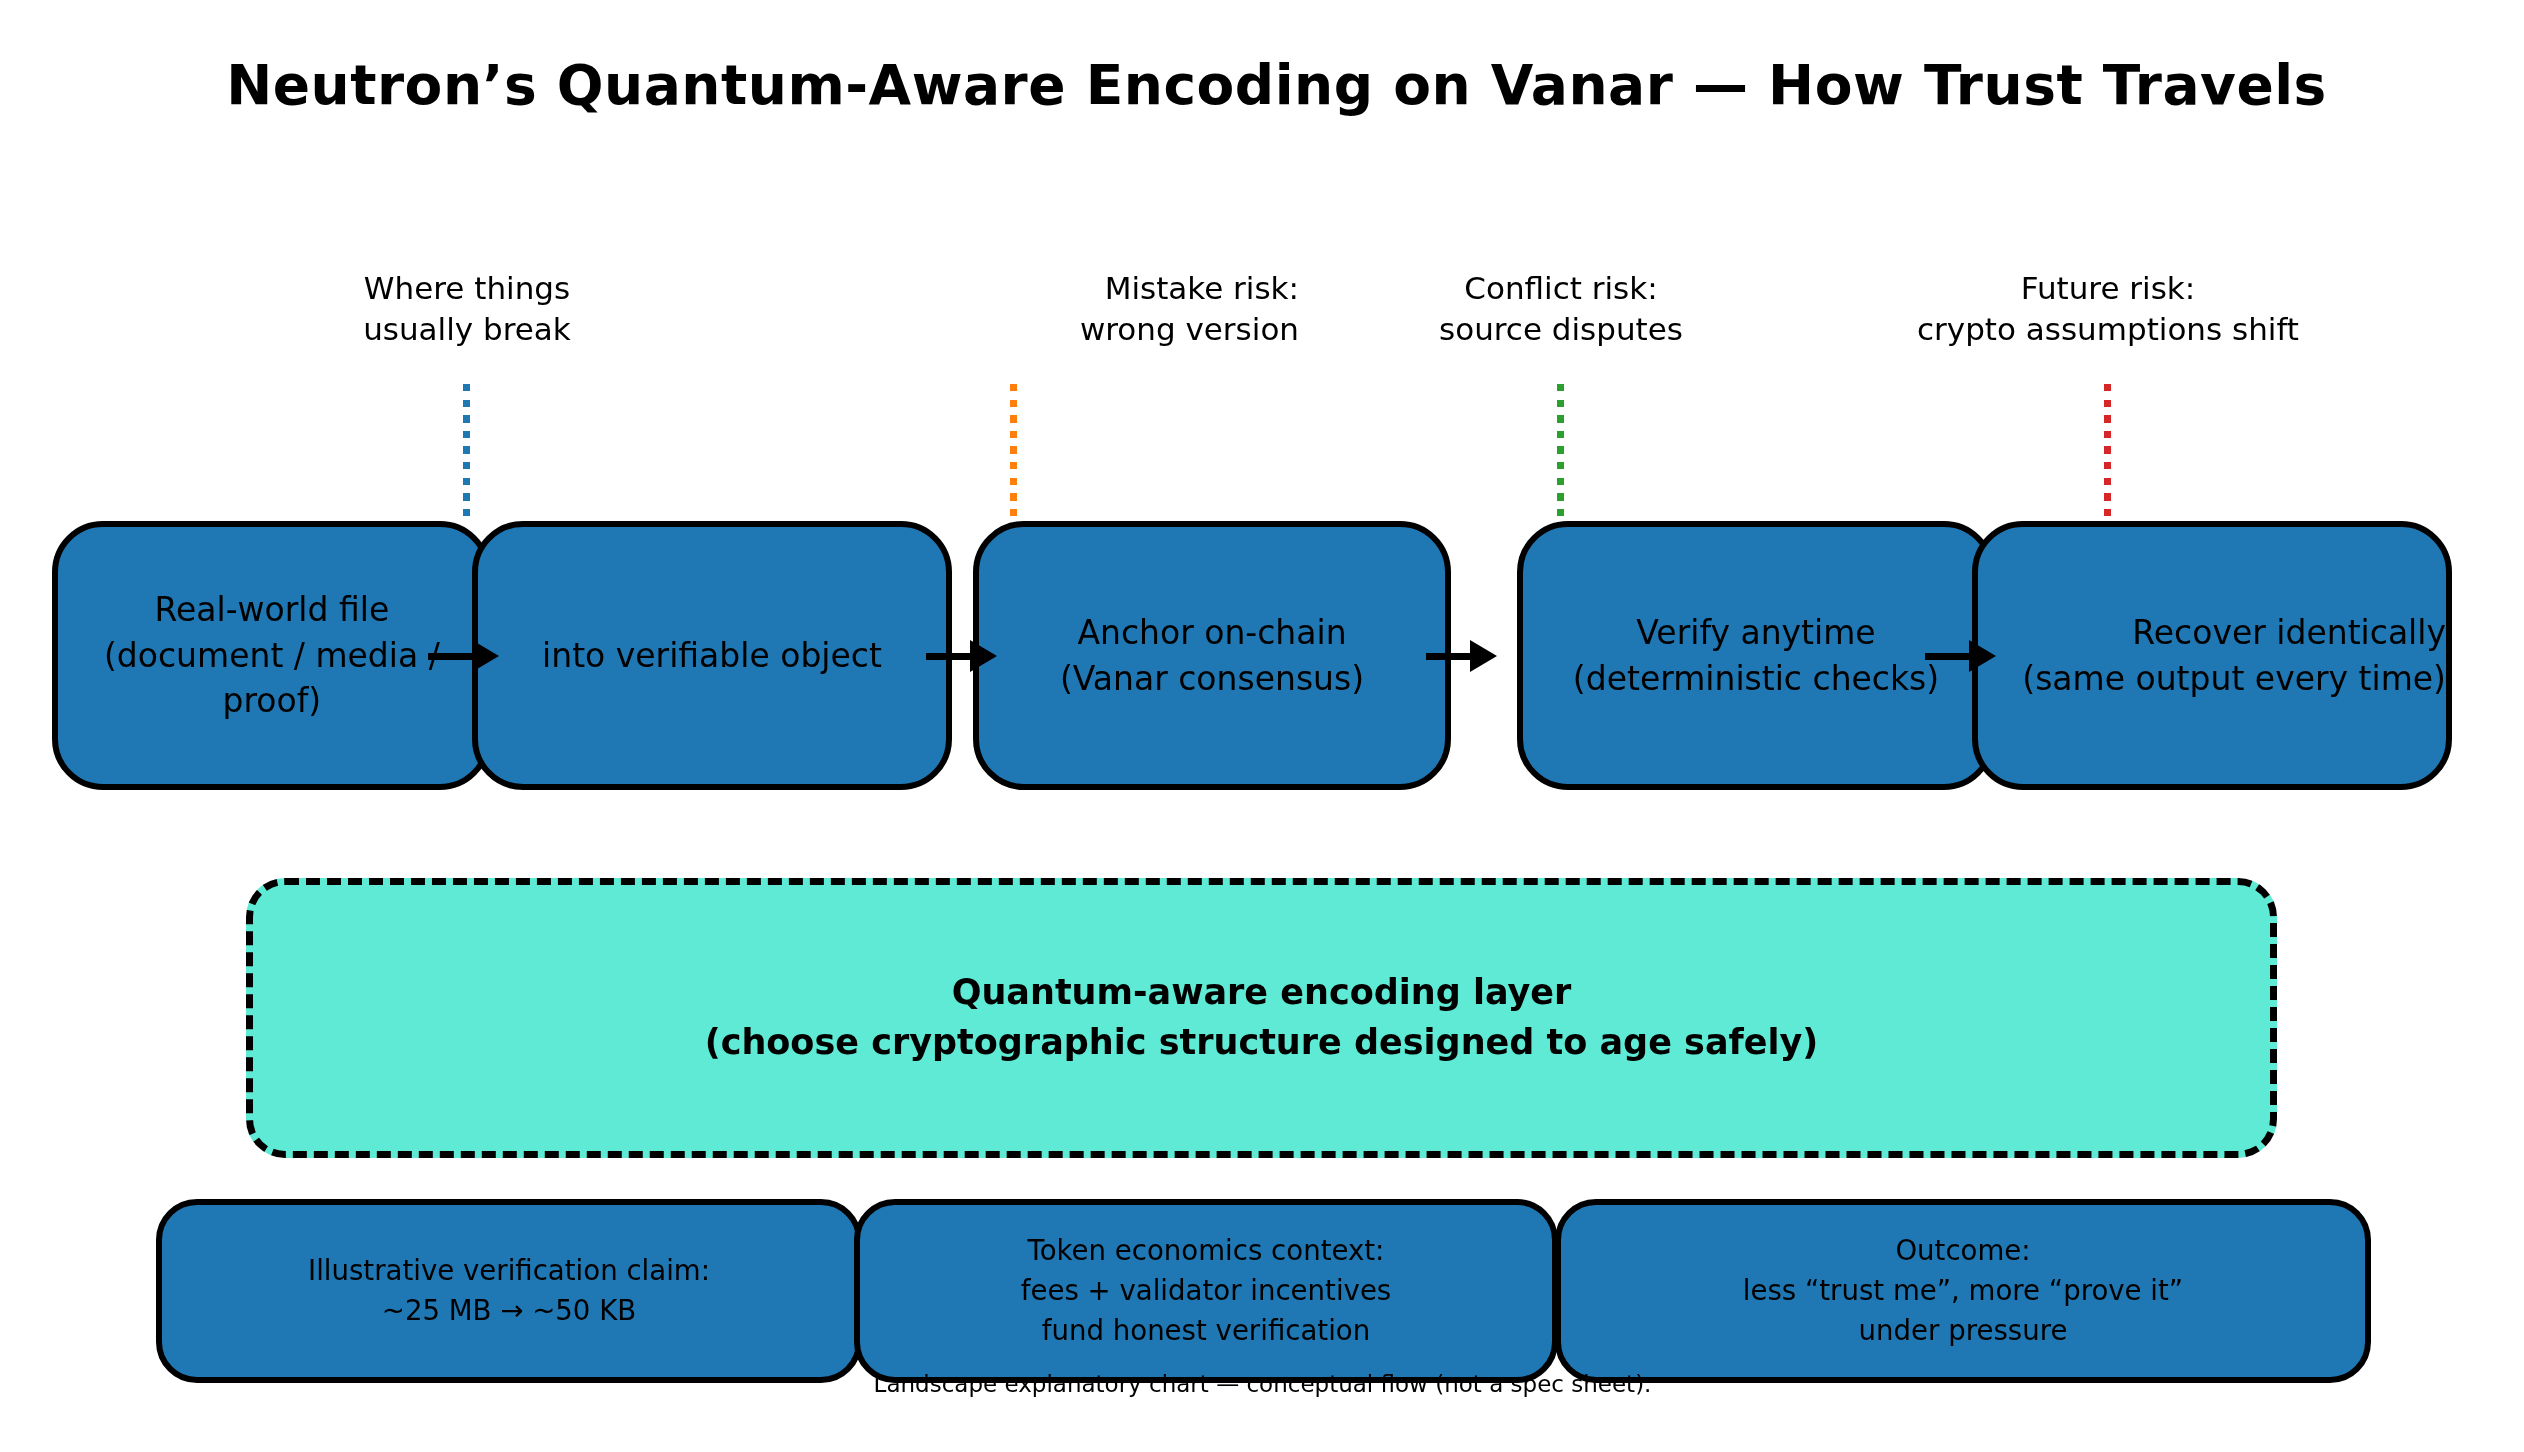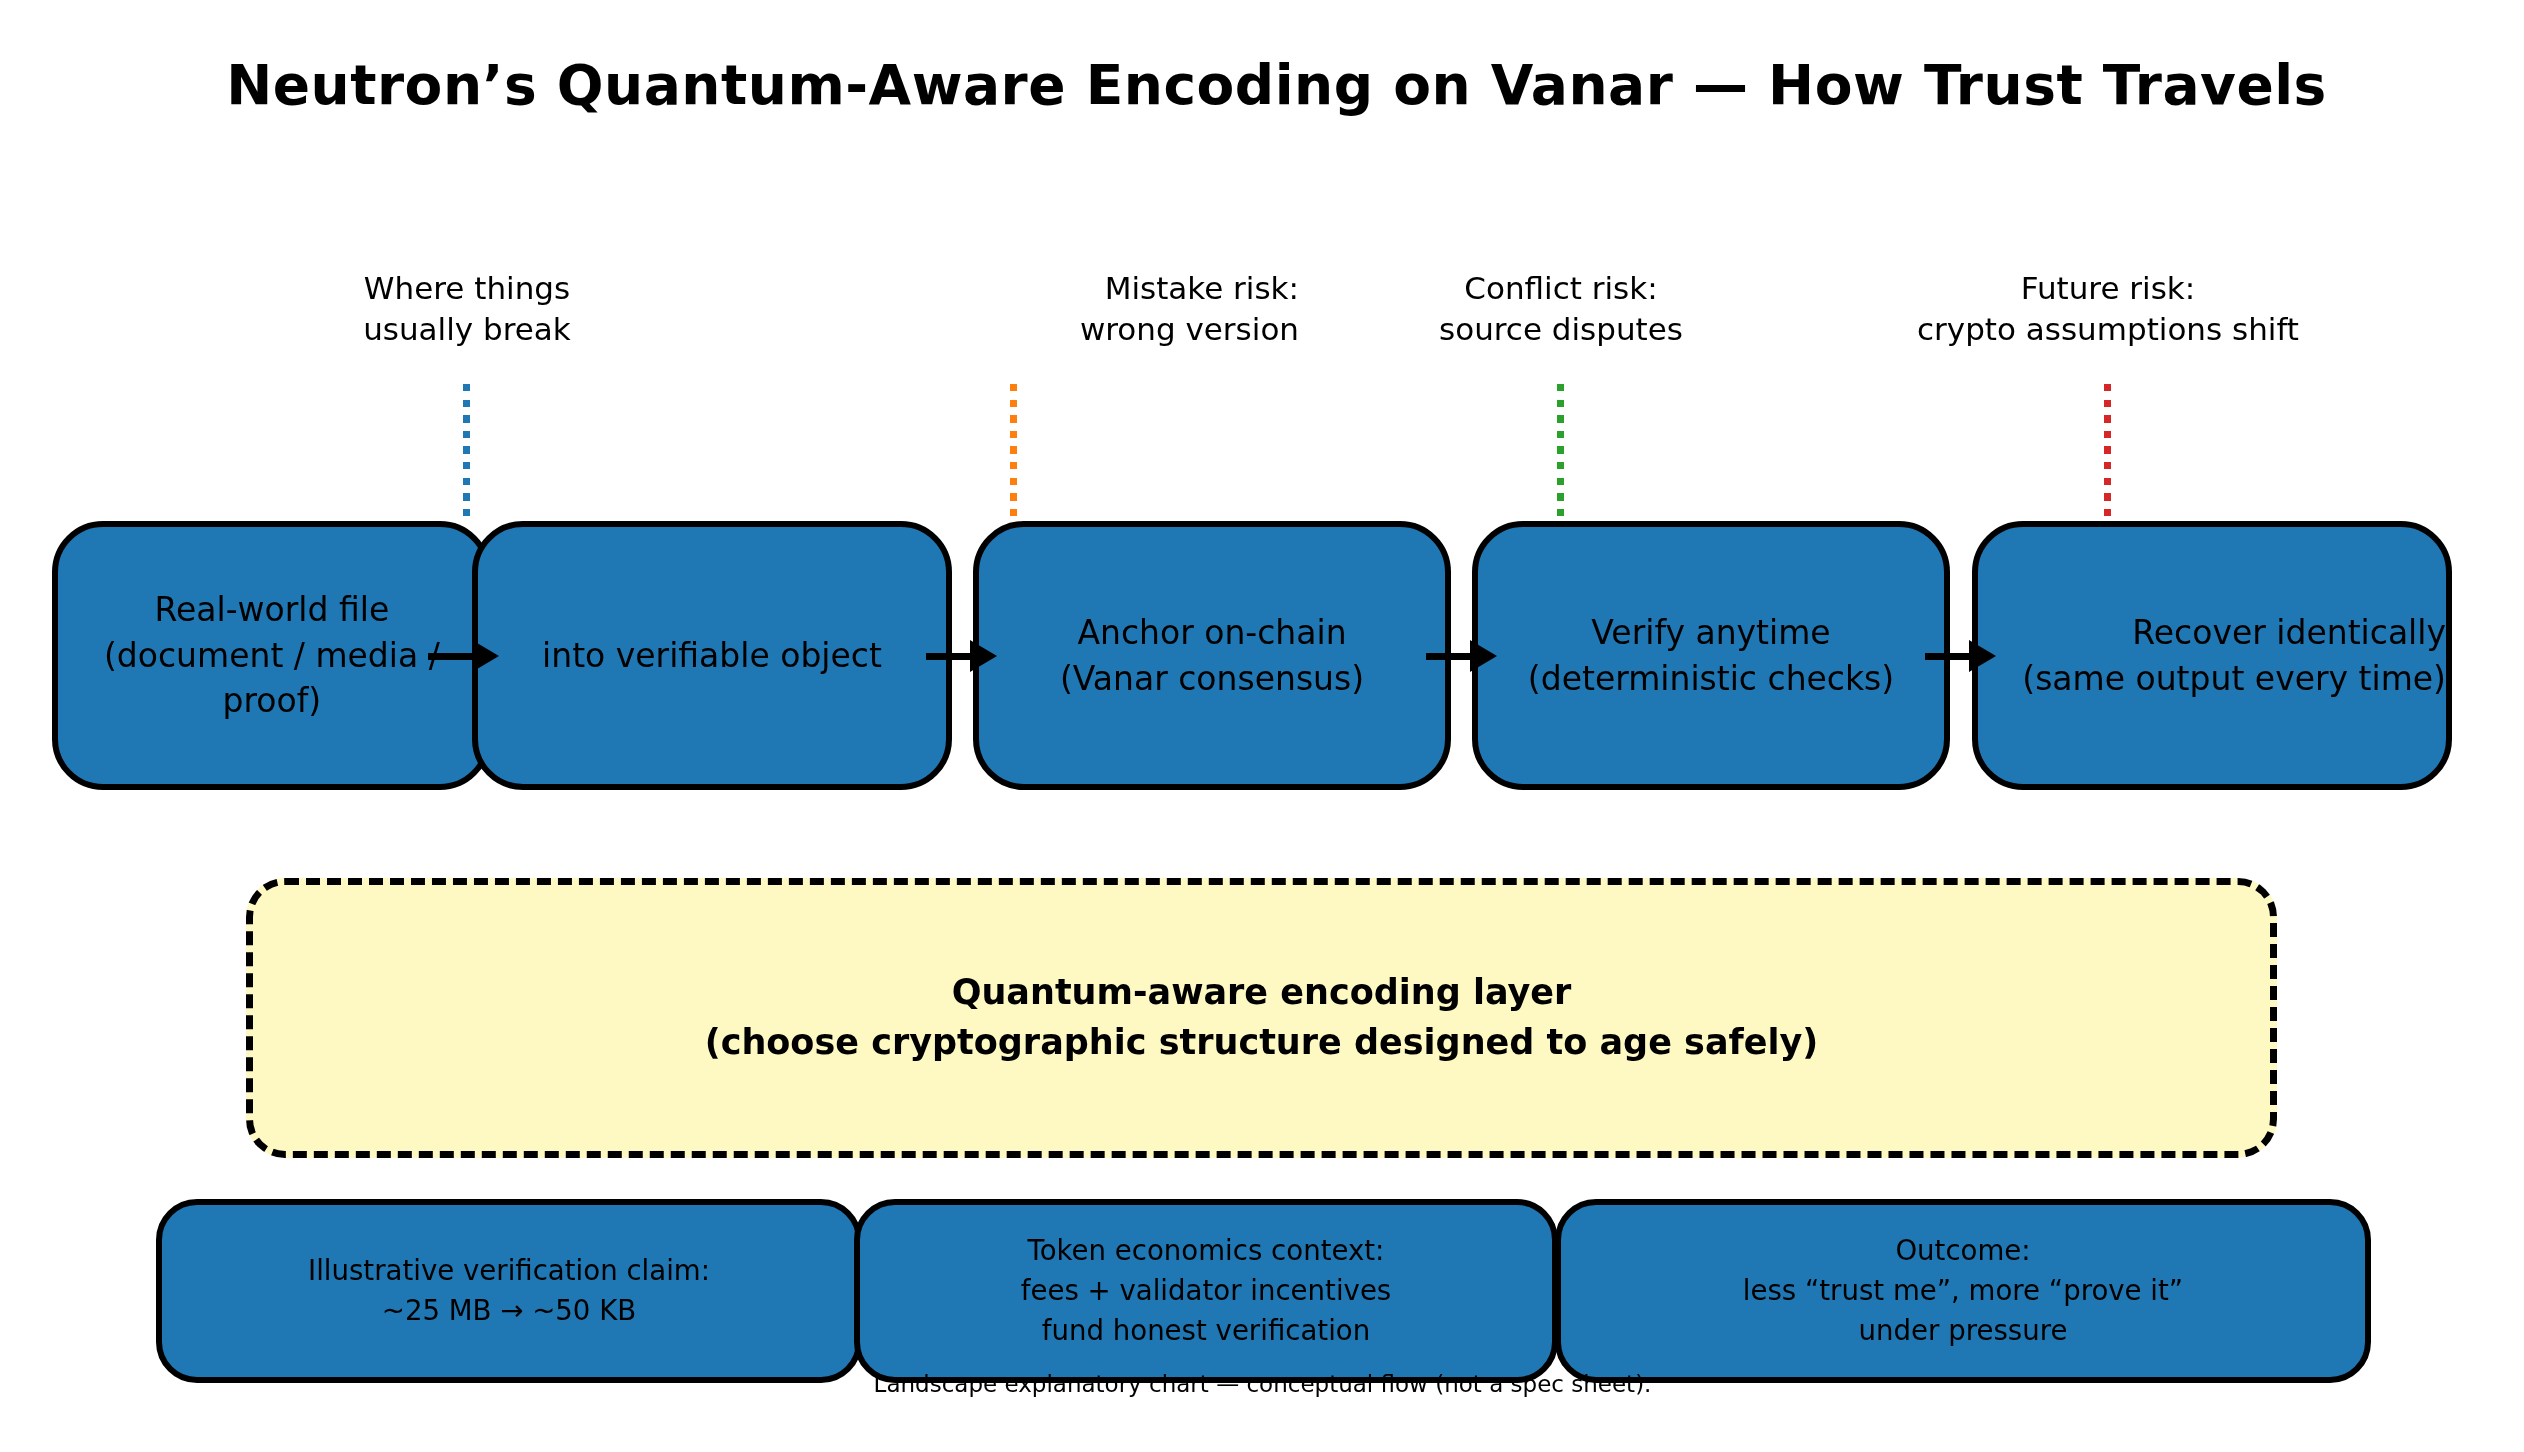--- a/index.html
+++ b/index.html
@@ -72,21 +72,21 @@
     flex-direction: column;
     justify-content: center;
     align-items: center;
     text-align: center;
     font-size: 33px;
     line-height: 1.38;
   }
   .b1 { left: 18.4px;   width: 439px; margin-left: 34px; }
   .b2 { left: 472px;  width: 480px; }
   .b3 { left: 973px; width: 478px; }
-  .b4 { left: 1472px; width: 478px; }
+  .b4 { left: 1517px; width: 478px; }
   .b5 { left: 1972px; width: 480px; align-items: flex-end; }
 
   .arrow {
     position: absolute;
     top: 640px;
     width: 74px;
     height: 33px;
     z-index: 3;
   }
   .arrow .shaft {
@@ -113,21 +113,21 @@
   .ar4 { left: 1925px; }
 
   
   .encoding-layer {
     position: absolute;
     left: 246px;
     top: 878px;
     width: 2031px;
     height: 280px;
     box-sizing: border-box;
-    background: #fef9c3;
+    background: #5eead4;
     border: 7.4px dashed #000;
     border-radius: 39px;
     display: flex;
     flex-direction: column;
     justify-content: center;
     align-items: center;
     text-align: center;
     font-size: 35px;
     font-weight: bold;
     line-height: 1.42;

